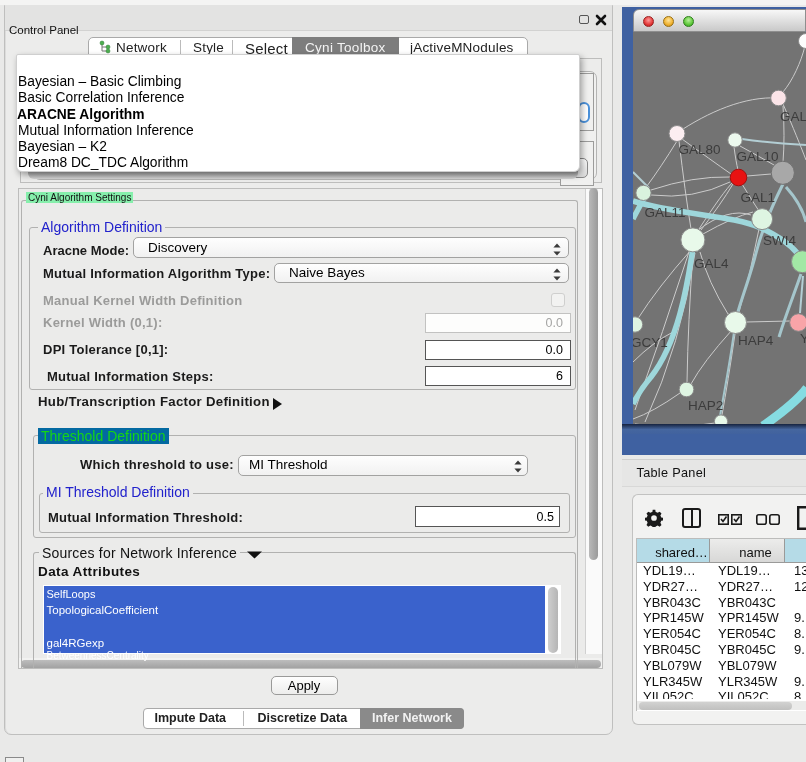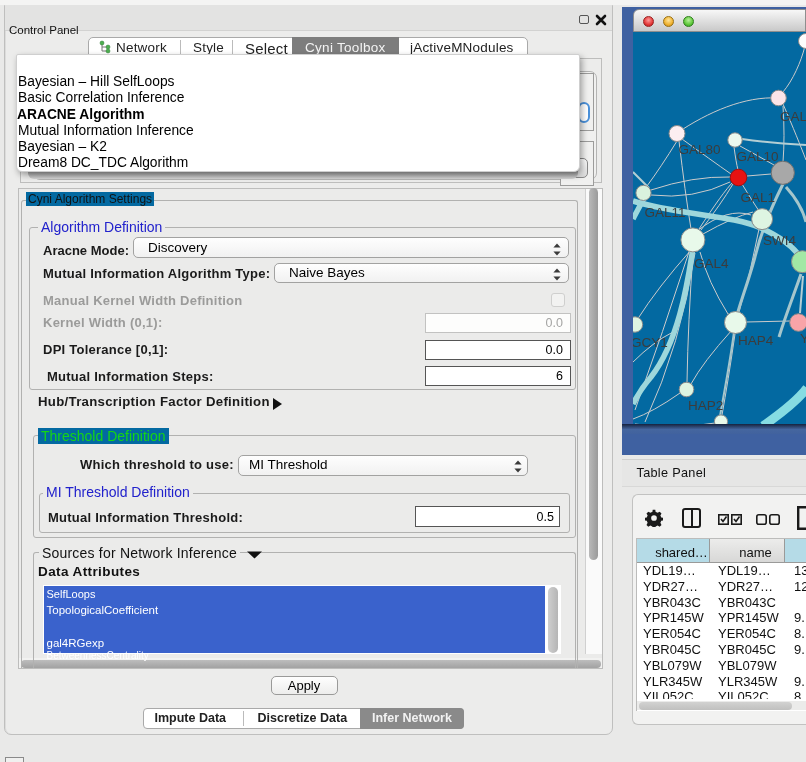--- a/index.html
+++ b/index.html
@@ -44,37 +44,37 @@
 <div class="abs" style="left:20px;top:58px;width:582px;height:125px;background:#ececeb;border:1px solid #bdbdbc;"></div>
 <div class="abs" style="left:33px;top:71px;width:564px;height:109px;background:#f0f0ef;border:1px solid #b4b4b3;border-radius:7px;"></div>
 <div class="abs" style="left:560px;top:73px;width:34px;height:58px;border:1px solid #9c9c9b;background:#f0f0ef;"></div>
 <div class="abs" style="left:578px;top:101.5px;width:12px;height:21.5px;border:2.5px solid #4a90d9;border-radius:6px;background:#fff;"></div>
 <div class="abs" style="left:560px;top:141px;width:34px;height:45px;border:1px solid #9c9c9b;background:#f0f0ef;"></div>
 <div class="abs" style="left:566px;top:158px;width:22px;height:20px;border:1px solid #888;border-radius:5px;background:linear-gradient(#fdfdfd,#d9d9d9);"></div>
 
 <div class="abs" style="left:28px;top:171px;width:550px;height:8px;border-radius:0 0 6px 6px;background:linear-gradient(#9c9c9c,#d4d4d4);"></div>
 
 <div class="abs" style="left:16px;top:54px;width:564px;height:118px;background:#fff;border:1px solid #cfcfcf;border-radius:2px 2px 6px 6px;box-shadow:2px 3px 6px rgba(0,0,0,0.35);"></div>
-<div class="abs" style="left:18px;top:74.2px;font-size:13.8px;color:#000;">Bayesian – Hill SelfLoops</div>
+<div class="abs" style="left:18px;top:74.2px;font-size:13.8px;color:#000;">Bayesian – Basic Climbing</div>
 <div class="abs" style="left:18px;top:90.4px;font-size:13.8px;color:#000;">Basic Correlation Inference</div>
 <div class="abs" style="left:17px;top:106.5px;font-size:13.8px;color:#000;font-weight:bold;">ARACNE Algorithm</div>
 <div class="abs" style="left:18px;top:122.7px;font-size:13.8px;color:#000;">Mutual Information Inference</div>
 <div class="abs" style="left:18px;top:138.7px;font-size:13.8px;color:#000;">Bayesian – K2</div>
 <div class="abs" style="left:18px;top:155px;font-size:13.8px;color:#000;">Dream8 DC_TDC Algorithm</div>
 
 <div class="abs" style="left:18px;top:188px;width:585px;height:481px;background:#ebebea;border:1px solid #bdbdbc;"></div>
 
 <div class="abs" style="left:585px;top:189px;width:17px;height:465px;background:#fafafa;border-left:1px solid #d0d0d0;"></div>
 <div class="abs" style="left:589px;top:188px;width:9px;height:372px;background:linear-gradient(90deg,#b9b9b9,#9a9a9a);border-radius:5px;"></div>
 
 <div class="abs" style="left:19px;top:658px;width:583px;height:10px;background:#f2f2f1;"></div>
 <div class="abs" style="left:21px;top:659.5px;width:580px;height:8px;background:linear-gradient(#bdbdbd,#a2a2a2);border-radius:5px;"></div>
 
 <div class="abs" style="left:21px;top:200px;width:557px;height:468px;border:1px solid #b1b1b0;border-bottom:none;border-radius:3px 3px 0 0;"></div>
-<div class="abs" style="left:26px;top:192px;font-size:12px;color:#111;background:#0369a1;padding:0 2px;">Cyni Algorithm Settings</div>
+<div class="abs" style="left:26px;top:192px;font-size:10px;color:#111;background:#86efac;padding:0 2px;">Cyni Algorithm Settings</div>
 
 <div class="abs" style="left:29px;top:227px;width:547px;height:163px;border:1px solid #b1b1b0;border-radius:3px;"></div>
 <div class="abs" style="left:38px;top:218.8px;font-size:14px;color:#2121cc;background:#ebebea;padding:0 3px;">Algorithm Definition</div>
 
 <div class="abs bold" style="left:43px;top:243.2px;font-size:13px;letter-spacing:0px;color:#1a1a1a;">Aracne Mode:</div>
 <div class="abs" style="left:133px;top:237px;width:436px;height:20.5px;background:linear-gradient(#fefefe,#f1f1f1);border:1px solid #a2a2a1;border-radius:5px;"></div>
 <div class="abs" style="left:148px;top:240px;font-size:13.5px;color:#000;">Discovery</div>
 <svg class="abs" style="left:552px;top:243px;" width="10" height="13" viewBox="0 0 10 13">
       <path d="M5 0.5 L8.6 4.6 L1.4 4.6 Z" fill="#3a3a3a"></path>
       <path d="M5 12.5 L8.6 8.4 L1.4 8.4 Z" fill="#3a3a3a"></path>
@@ -154,21 +154,21 @@
 <div class="abs" style="left:5px;top:757px;width:19px;height:10px;border:1.5px solid #8a8a8a;background:#f0f0ef;"></div>
 
 <div class="abs" style="left:622px;top:7px;width:184px;height:448px;background:#3f61a1;"></div>
 <div class="abs" style="left:622px;top:424px;width:184px;height:10px;background:linear-gradient(#16233f,#45669f 55%,#41629e);"></div>
 
 <div class="abs" style="left:633px;top:9px;width:173px;height:23px;background:linear-gradient(#f7f7f7,#c9c9c9);border:1px solid #8e8e8e;border-radius:6px 0 0 0;"></div>
 <div class="abs" style="left:643px;top:16px;width:11px;height:11px;border-radius:50%;background:radial-gradient(circle at 50% 35%,#ff9a9a,#e33a3a 60%,#b01616);border:0.5px solid #992222;"></div>
 <div class="abs" style="left:663px;top:16px;width:11px;height:11px;border-radius:50%;background:radial-gradient(circle at 50% 35%,#ffe49a,#efb231 60%,#c28213);border:0.5px solid #9a7012;"></div>
 <div class="abs" style="left:683px;top:16px;width:11px;height:11px;border-radius:50%;background:radial-gradient(circle at 50% 35%,#b9f09a,#5fc83c 60%,#2f9a1a);border:0.5px solid #2e7d1c;"></div>
 
-<div class="abs" style="left:633px;top:32px;width:173px;height:392px;background:#0369a1;overflow:hidden;">
+<div class="abs" style="left:633px;top:32px;width:173px;height:392px;background:#737373;overflow:hidden;">
 <svg width="173" height="392" viewBox="0 0 173 392">
   <g fill="none" stroke="#cbcbcb" stroke-width="1">
     <path d="M 44,101 C 75,80 112,64 145,66"></path>
     <path d="M 150,60 C 160,48 168,30 172,14"></path>
     <path d="M 150,72 C 160,95 168,115 173,128"></path>
     <path d="M 150,74 Q 152,105 150,130"></path>
     <path d="M 49,107 Q 78,128 98,142"></path>
     <path d="M 46,109 Q 52,160 58,197"></path>
     <path d="M 44,109 Q 28,135 14,154"></path>
     <path d="M 101,115 Q 103,130 105,138"></path>

